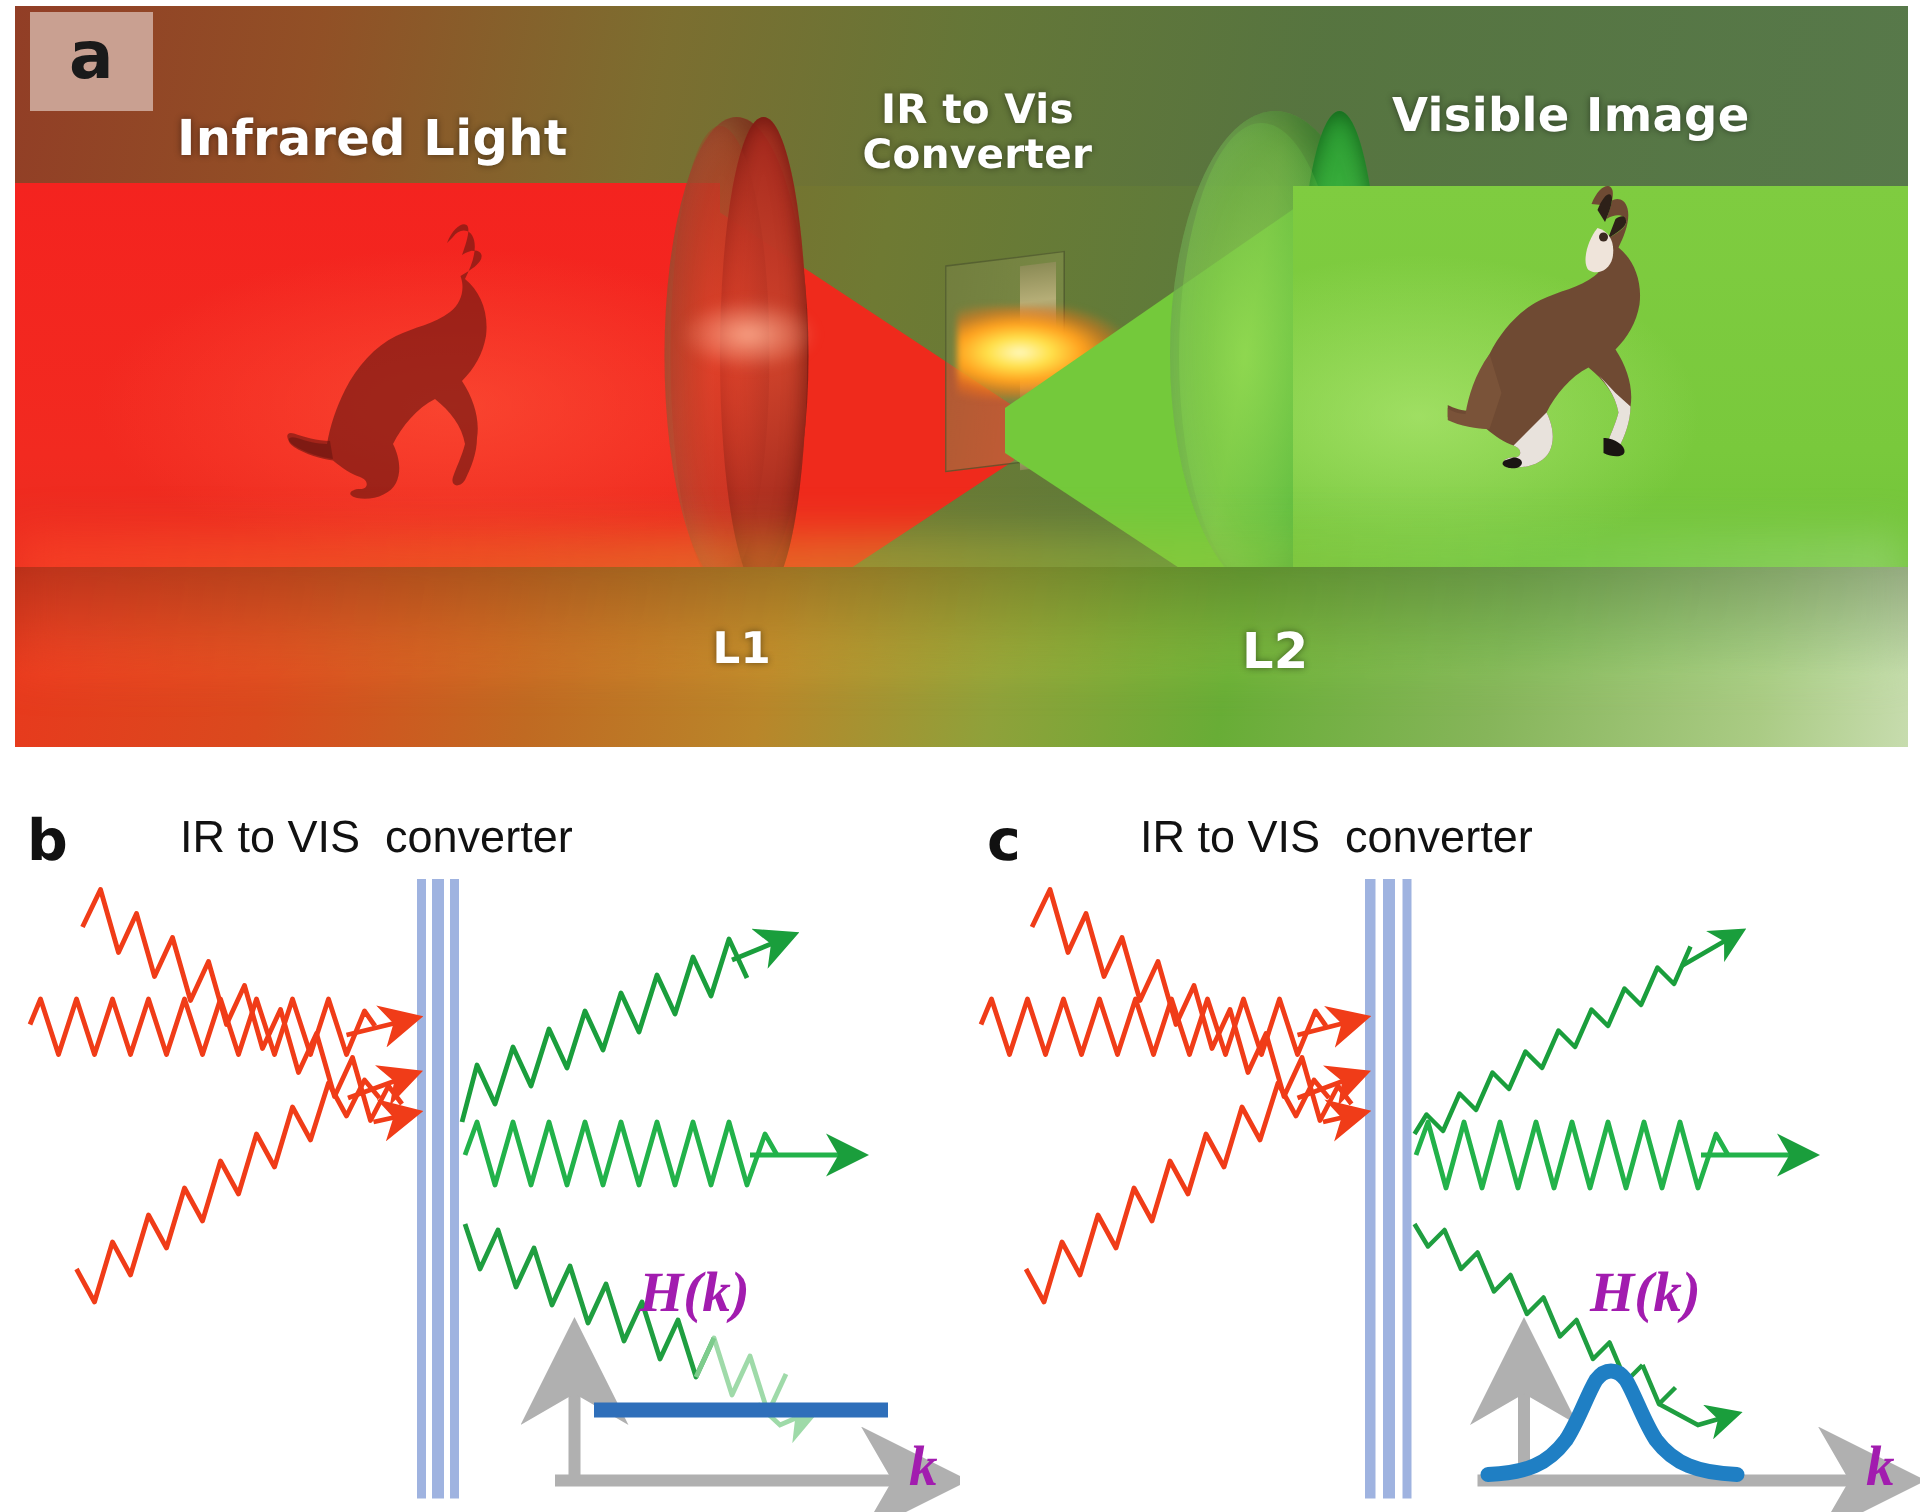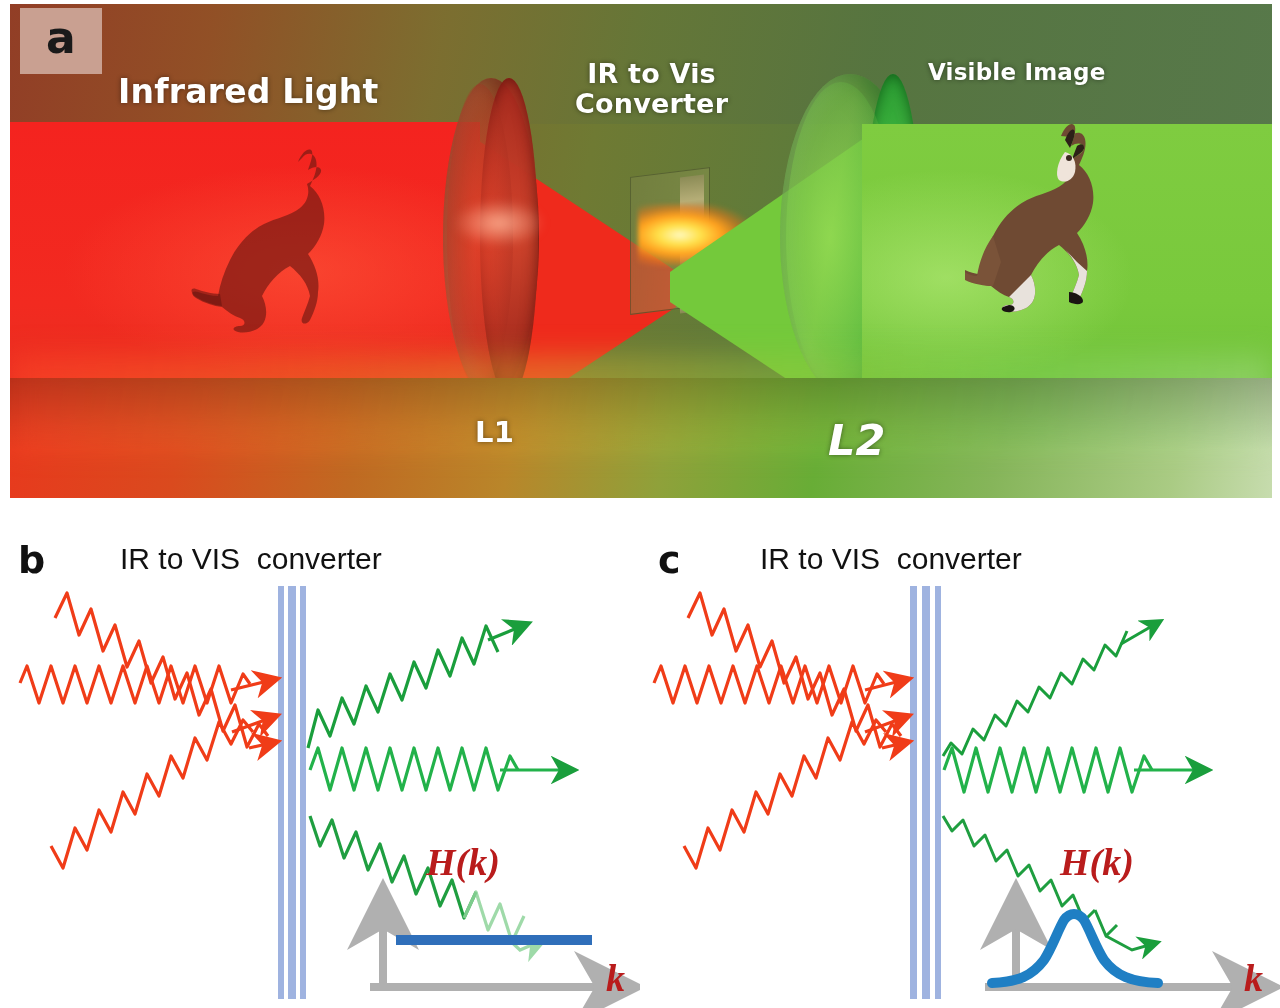--- a/index.html
+++ b/index.html
@@ -180,43 +180,43 @@
   .a-lbl{
     position:absolute;color:#fff;font-weight:700;
     font-family:"DejaVu Sans", sans-serif;
     text-shadow:0 0 5px rgba(0,0,0,.45);
     letter-spacing:.2px;
     white-space:pre-line;
     line-height:1.12;
   }
   #lbl-infrared{left:108px;top:70px;font-size:33px;}
   #lbl-converter{left:565px;top:55px;font-size:27px;text-align:center;}
-  #lbl-visible{left:918px;top:56px;font-size:23px;}
+  #lbl-visible{left:918px;top:56px;font-size:31px;}
   #lbl-l1{left:465px;top:412px;font-size:29px;}
-  #lbl-l2{left:818px;top:412px;font-size:43px;font-style:italic;}
+  #lbl-l2{left:818px;top:412px;font-size:33px;}
 
   
   .subpanel{position:absolute;top:498px;width:640px;height:510px;}
   #panel-b{left:0;}
   #panel-c{left:640px;}
 
   .p-tag{
     position:absolute;left:18px;top:40px;
     font-size:38px;font-weight:700;color:#111;
     font-family:"DejaVu Sans", sans-serif;
   }
   .p-title{
     position:absolute;left:120px;top:44px;
     font-size:30px;color:#111;
     font-family:"Liberation Sans", sans-serif;
     white-space:pre;
   }
   .svg-layer{position:absolute;left:0;top:0;width:640px;height:510px;}
   .hk-label{
-    position:absolute;font-style:italic;font-weight:700;color:#b91c1c;
+    position:absolute;font-style:italic;font-weight:700;color:#a21caf;
     font-family:"Liberation Serif", serif;
   }
   .hk-big{font-size:38px;}
   .k-big{font-size:38px;}
 </style>
 </head>
 <body>
 
 <div id="figure">
 

